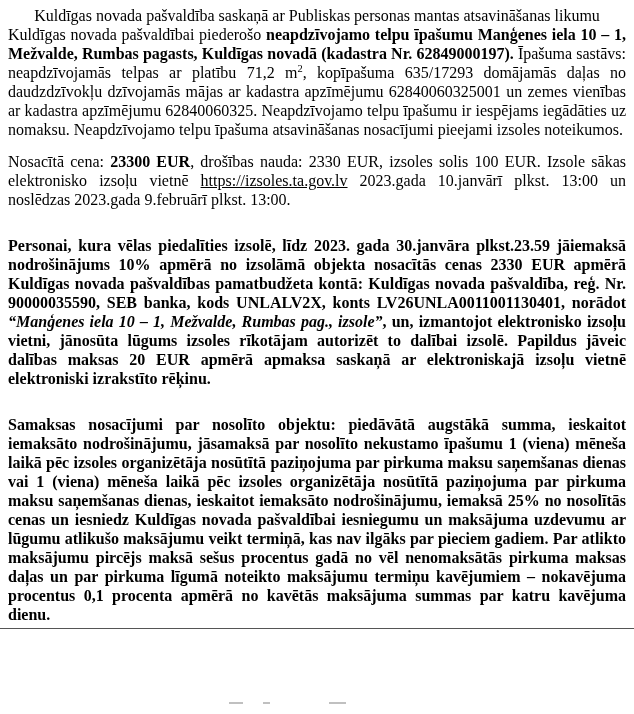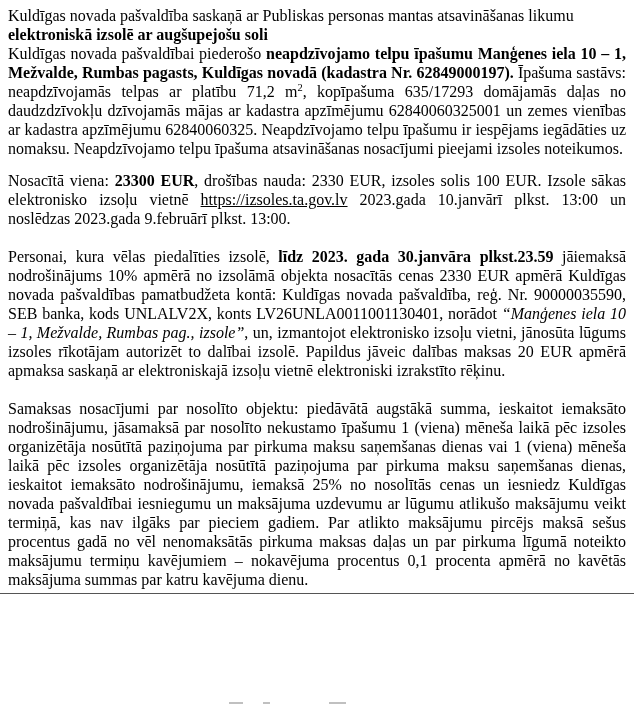--- a/index.html
+++ b/index.html
@@ -5,46 +5,45 @@
   * { margin: 0; padding: 0; box-sizing: border-box; }
   html, body { background: #ffffff; }
   body {
     width: 634px; height: 714px;
     font-family: "Liberation Serif", serif;
     font-size: 16px; line-height: 19px;
     color: #000000;
     position: relative; overflow: hidden;
   }
   .page { padding: 6px 8px 0 8px; }
-  .center { }
+  .center { text-align: center; }
   .b { font-weight: bold; }
   .spread { letter-spacing: 2px; }
   p.body-par { text-align: justify; }
   .gap-sm { margin-top: 13px; }
-  .gap { margin-top: 19px; }
+  .gap { margin-top: 27px; font-weight: bold; }
   a.link { color: #000000; text-decoration: underline; cursor: pointer; }
   hr.divider { border: none; border-top: 1px solid #555; margin: 4px -8px 11px -8px; }
   sup.sq { font-size: 0.65em; vertical-align: super; line-height: 0; }
   .remnant { position: absolute; left: 0; top: 702px; width: 634px; height: 6px; }
   .remnant i { position: absolute; top: 0; border-top: 2px solid #c0c0c0; }
   .remnant i.m1 { left: 229px; width: 14px; }
   .remnant i.m2 { left: 263px; width: 7px; }
   .remnant i.m3 { left: 329px; width: 17px; }
 </style>
 </head>
 <body>
 
 <div class="page">
 
   <div class="center">Kuldīgas novada pašvaldība saskaņā ar Publiskas personas mantas atsavināšanas likumu</div>
-  <div class="center b">elektroniskā izsolē ar augšupejošu soli</div>
 
   <p class="body-par"><span>Kuldīgas novada pašvaldībai piederošo </span><b>neapdzīvojamo telpu īpašumu Manģenes iela 10 – 1, Mežvalde, Rumbas pagasts, Kuldīgas novadā (kadastra Nr. 62849000197).</b><span> Īpašuma sastāvs: neapdzīvojamās telpas ar platību 71,2 m</span><sup class="sq">2</sup><span>, kopīpašuma 635/17293 domājamās daļas no daudzdzīvokļu dzīvojamās mājas ar kadastra apzīmējumu 62840060325001 un zemes vienības ar kadastra apzīmējumu 62840060325. Neapdzīvojamo telpu īpašumu ir iespējams iegādāties uz nomaksu. Neapdzīvojamo telpu īpašuma atsavināšanas nosacījumi pieejami izsoles noteikumos.</span></p>
 
-  <p class="body-par gap-sm"><span>Nosacītā viena: </span><b>23300 EUR</b><span>, drošības nauda: 2330 EUR, izsoles solis 100 EUR. Izsole sākas elektronisko izsoļu vietnē </span><a class="link">https://izsoles.ta.gov.lv</a><span> 2023.gada 10.janvārī  plkst. 13:00 un noslēdzas 2023.gada 9.februārī plkst. 13:00.</span></p>
+  <p class="body-par gap-sm"><span>Nosacītā cena: </span><b>23300 EUR</b><span>, drošības nauda: 2330 EUR, izsoles solis 100 EUR. Izsole sākas elektronisko izsoļu vietnē </span><a class="link">https://izsoles.ta.gov.lv</a><span> 2023.gada 10.janvārī  plkst. 13:00 un noslēdzas 2023.gada 9.februārī plkst. 13:00.</span></p>
 
   <p class="body-par gap"><span>Personai, kura vēlas piedalīties izsolē, </span><b>līdz 2023. gada 30.janvāra plkst.23.59</b><span> jāiemaksā nodrošinājums 10% apmērā no izsolāmā objekta nosacītās cenas 2330 EUR apmērā Kuldīgas novada pašvaldības pamatbudžeta kontā: Kuldīgas novada pašvaldība, reģ. Nr. 90000035590, SEB banka, kods UNLALV2X, konts LV26UNLA0011001130401, norādot </span><i>“Manģenes iela 10 – 1, Mežvalde, Rumbas pag., izsole”</i><span>, un, izmantojot elektronisko izsoļu vietni, jānosūta lūgums izsoles rīkotājam autorizēt to dalībai izsolē. Papildus jāveic dalības maksas 20 EUR apmērā apmaksa saskaņā ar elektroniskajā izsoļu vietnē elektroniski izrakstīto rēķinu.</span></p>
 
   <p class="body-par gap">Samaksas nosacījumi par nosolīto objektu: piedāvātā augstākā summa, ieskaitot iemaksāto nodrošinājumu, jāsamaksā par nosolīto nekustamo īpašumu 1 (viena) mēneša laikā pēc izsoles organizētāja nosūtītā paziņojuma par pirkuma maksu saņemšanas dienas vai 1 (viena) mēneša laikā pēc izsoles organizētāja nosūtītā paziņojuma par pirkuma maksu saņemšanas dienas, ieskaitot iemaksāto nodrošinājumu, iemaksā 25% no nosolītās cenas un iesniedz Kuldīgas novada pašvaldībai iesniegumu un maksājuma uzdevumu ar lūgumu atlikušo maksājumu veikt termiņā, kas nav ilgāks par pieciem gadiem. Par atlikto maksājumu pircējs maksā sešus procentus gadā no vēl nenomaksātās pirkuma maksas daļas un par pirkuma līgumā noteikto maksājumu termiņu kavējumiem – nokavējuma procentus 0,1 procenta apmērā no kavētās maksājuma summas par katru kavējuma dienu.</p>
 
   <hr class="divider">
 
 
   <div class="remnant">
       <i class="m1"></i>

